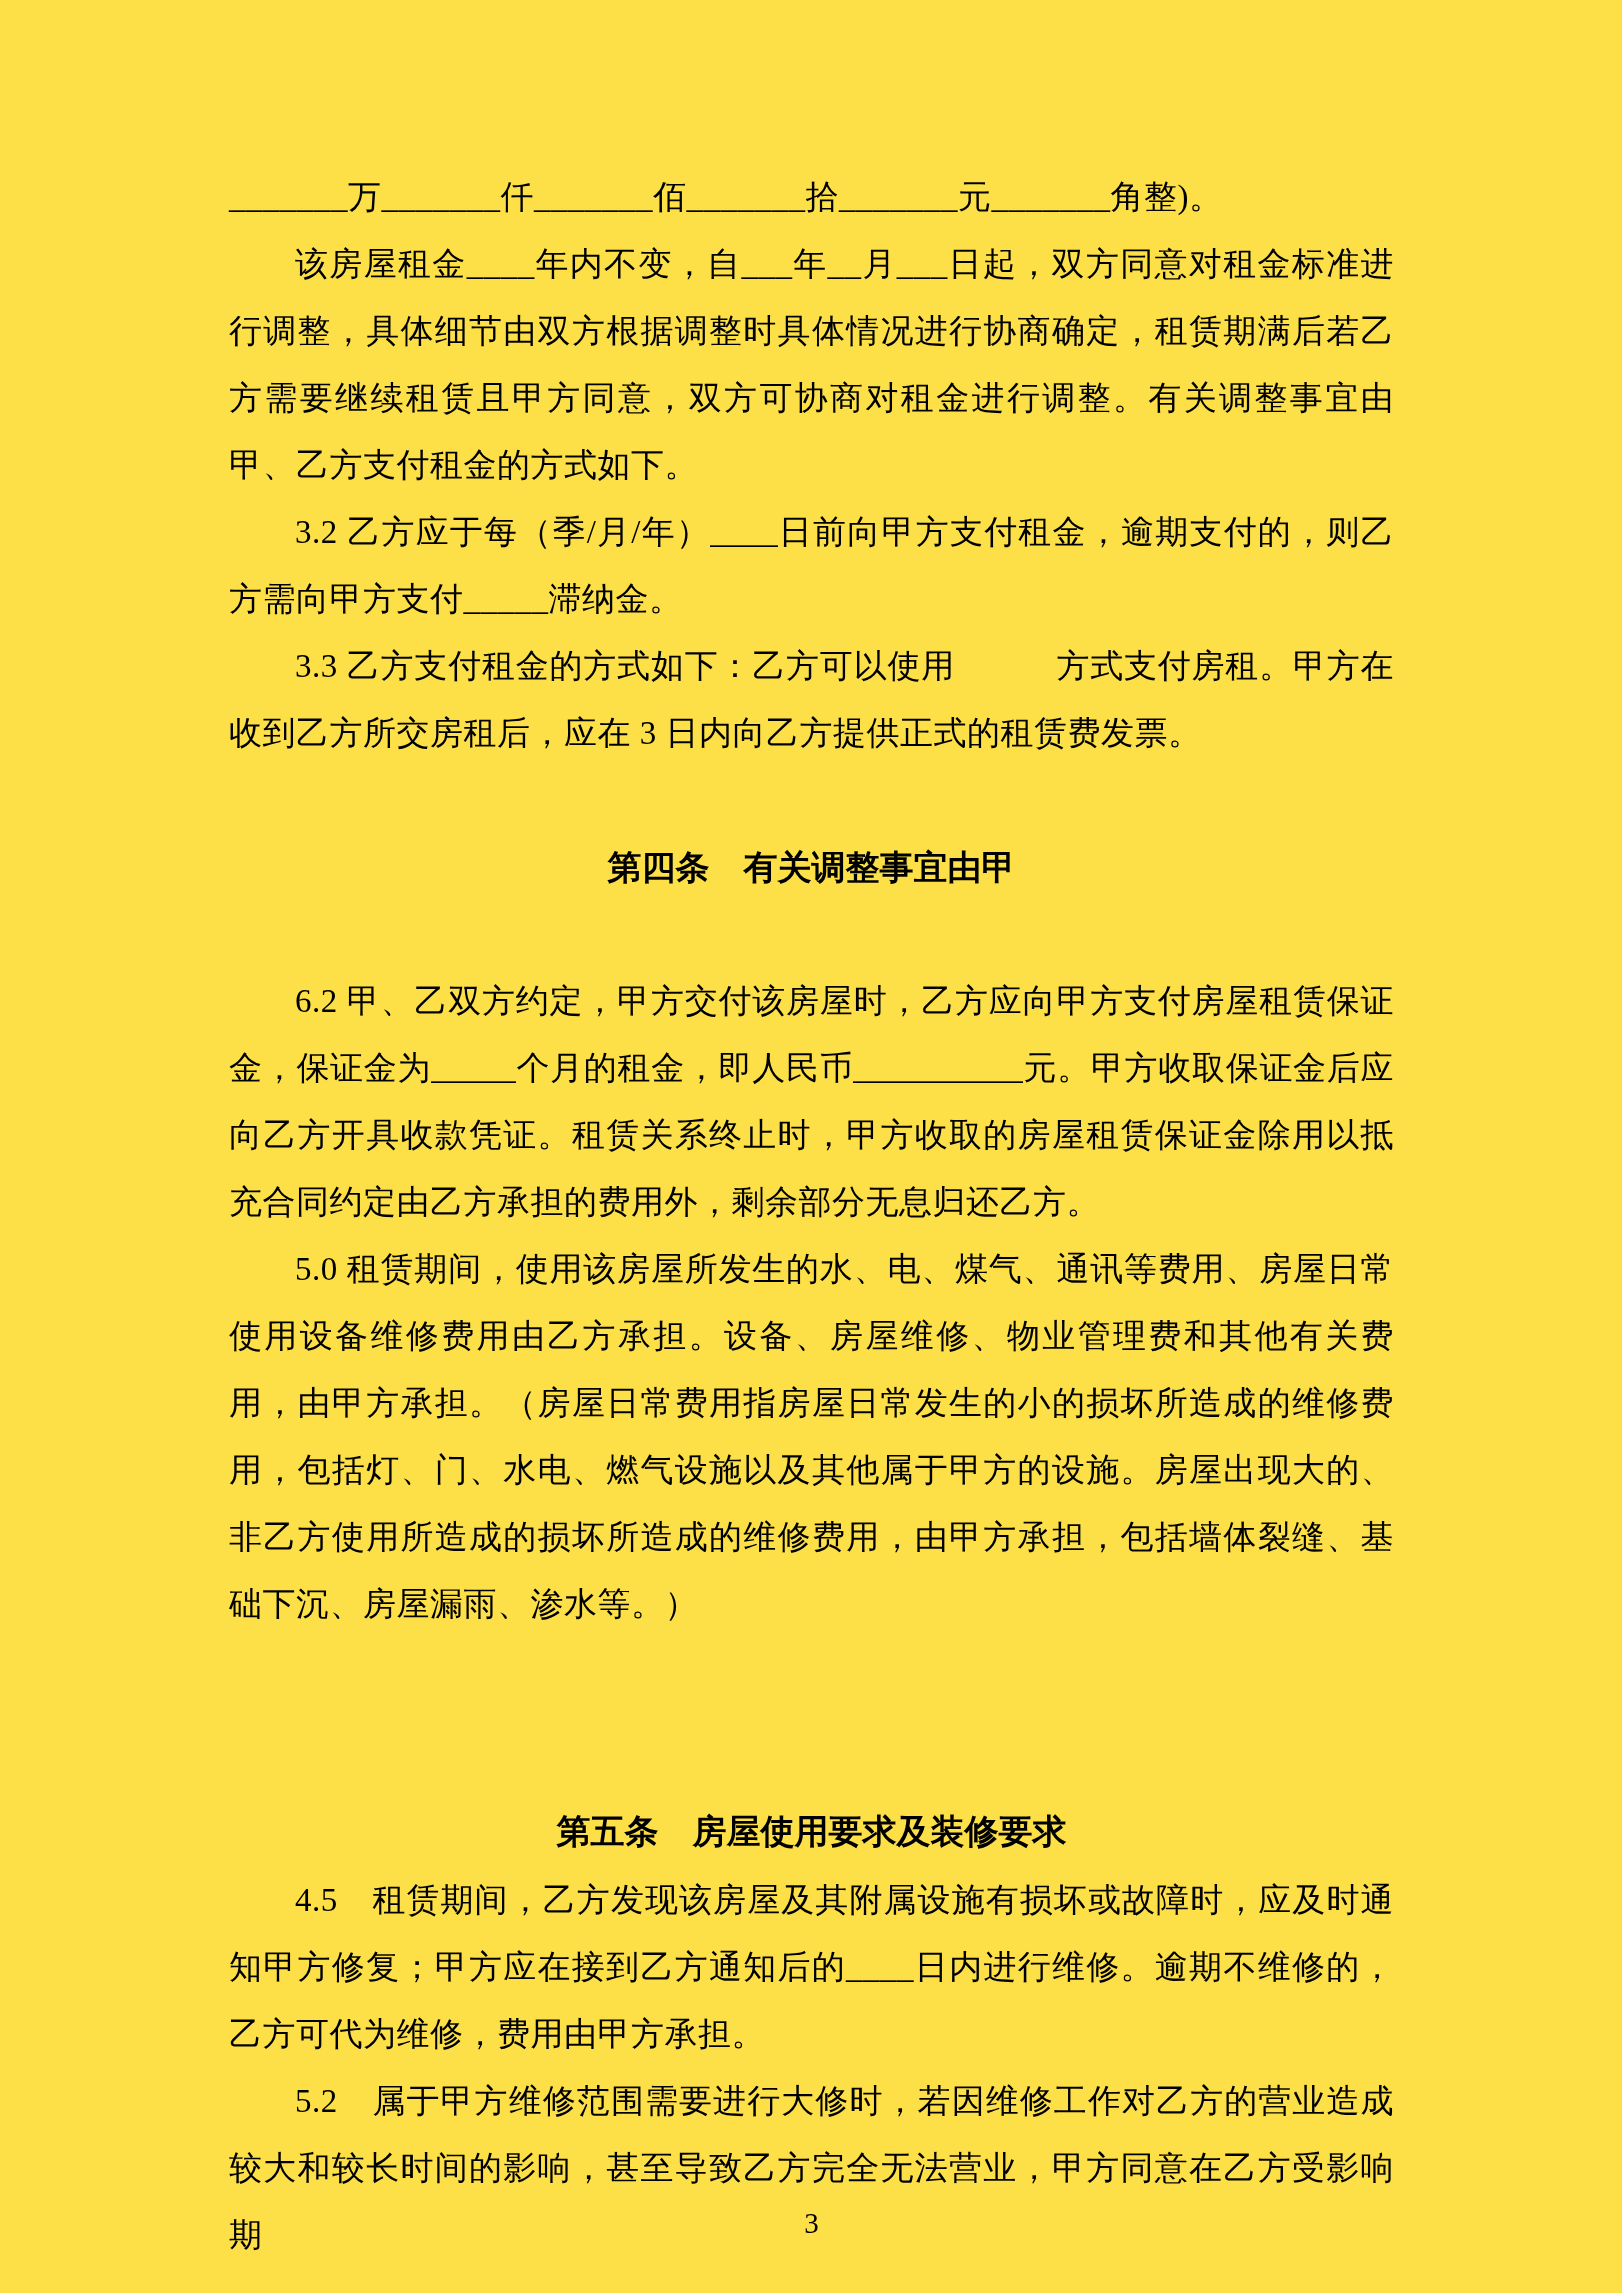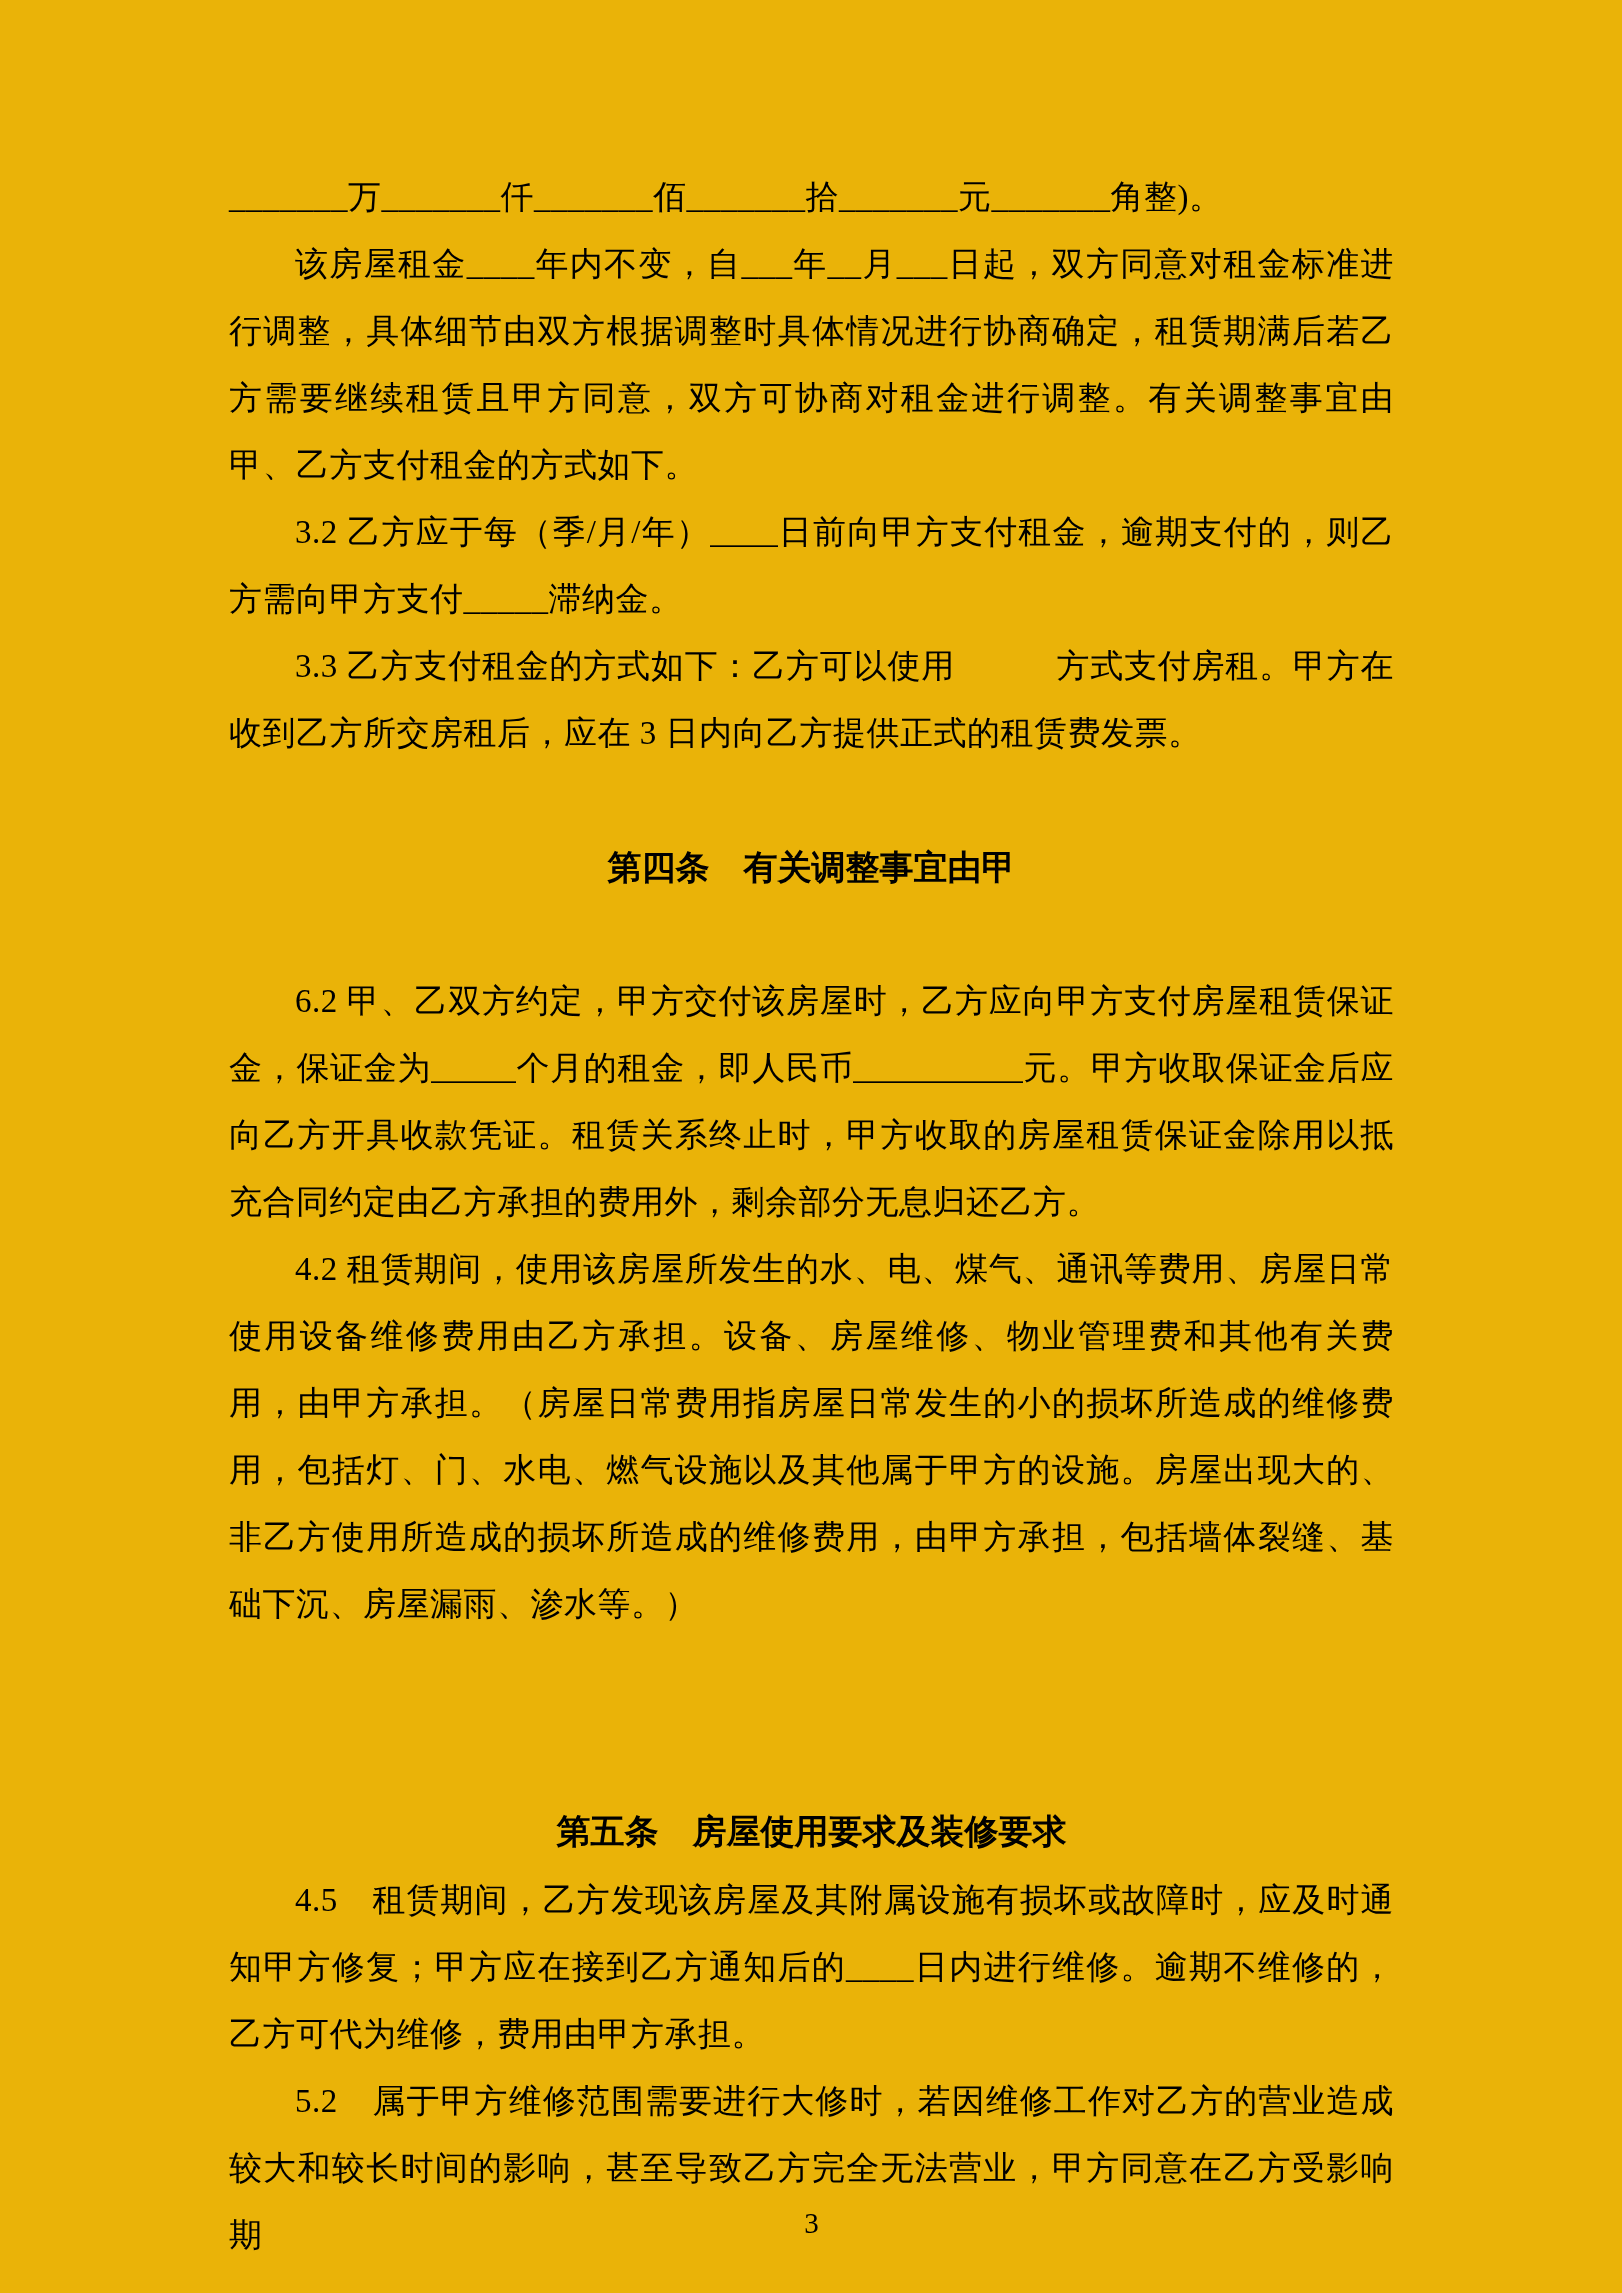--- a/index.html
+++ b/index.html
@@ -1,21 +1,21 @@
 <!DOCTYPE html>
 <html style="font-size:14.5px"><head>
 <meta charset="utf-8">
 <style>
   * { margin: 0; padding: 0; box-sizing: border-box; }
   html, body { background: #e9e9e9; }
   .page {
     width: 1623px;
     height: 2294px;
     margin: 0 auto;
-    background: #eab308;
+    background: #fde047;
     padding: 164px 229px 0 229px;
     font-family: "Liberation Serif", "DejaVu Serif", serif;
     font-size: 33px;
     line-height: 67px;
     color: #000000;
     position: relative;
     overflow: hidden;
   }
   .para {
     text-align: justify;
@@ -48,19 +48,19 @@
 </head>
 <body>
 
 <div class="page">
   <p class="para no-indent">_______万_______仟_______佰_______拾_______元_______角整)。</p>
   <p class="para">该房屋租金____年内不变，自___年__月___日起，双方同意对租金标准进行调整，具体细节由双方根据调整时具体情况进行协商确定，租赁期满后若乙方需要继续租赁且甲方同意，双方可协商对租金进行调整。有关调整事宜由甲、乙方支付租金的方式如下。</p>
   <p class="para">3.2 乙方应于每（季/月/年）____日前向甲方支付租金，逾期支付的，则乙方需向甲方支付_____滞纳金。</p>
   <p class="para">3.3 乙方支付租金的方式如下：乙方可以使用　　　方式支付房租。甲方在收到乙方所交房租后，应在 3 日内向乙方提供正式的租赁费发票。</p>
   <h2 class="heading heading-article-4">第四条　有关调整事宜由甲</h2>
   <p class="para">6.2 甲、乙双方约定，甲方交付该房屋时，乙方应向甲方支付房屋租赁保证金，保证金为_____个月的租金，即人民币__________元。甲方收取保证金后应向乙方开具收款凭证。租赁关系终止时，甲方收取的房屋租赁保证金除用以抵充合同约定由乙方承担的费用外，剩余部分无息归还乙方。</p>
-  <p class="para">4.2 租赁期间，使用该房屋所发生的水、电、煤气、通讯等费用、房屋日常使用设备维修费用由乙方承担。设备、房屋维修、物业管理费和其他有关费用，由甲方承担。（房屋日常费用指房屋日常发生的小的损坏所造成的维修费用，包括灯、门、水电、燃气设施以及其他属于甲方的设施。房屋出现大的、非乙方使用所造成的损坏所造成的维修费用，由甲方承担，包括墙体裂缝、基础下沉、房屋漏雨、渗水等。）</p>
+  <p class="para">5.0 租赁期间，使用该房屋所发生的水、电、煤气、通讯等费用、房屋日常使用设备维修费用由乙方承担。设备、房屋维修、物业管理费和其他有关费用，由甲方承担。（房屋日常费用指房屋日常发生的小的损坏所造成的维修费用，包括灯、门、水电、燃气设施以及其他属于甲方的设施。房屋出现大的、非乙方使用所造成的损坏所造成的维修费用，由甲方承担，包括墙体裂缝、基础下沉、房屋漏雨、渗水等。）</p>
   <h2 class="heading heading-article-5">第五条　房屋使用要求及装修要求</h2>
   <p class="para">4.5　租赁期间，乙方发现该房屋及其附属设施有损坏或故障时，应及时通知甲方修复；甲方应在接到乙方通知后的____日内进行维修。逾期不维修的，乙方可代为维修，费用由甲方承担。</p>
   <p class="para">5.2　属于甲方维修范围需要进行大修时，若因维修工作对乙方的营业造成较大和较长时间的影响，甚至导致乙方完全无法营业，甲方同意在乙方受影响期</p>
   <div class="footer">3</div>
 </div>
 
 
 </body></html>

